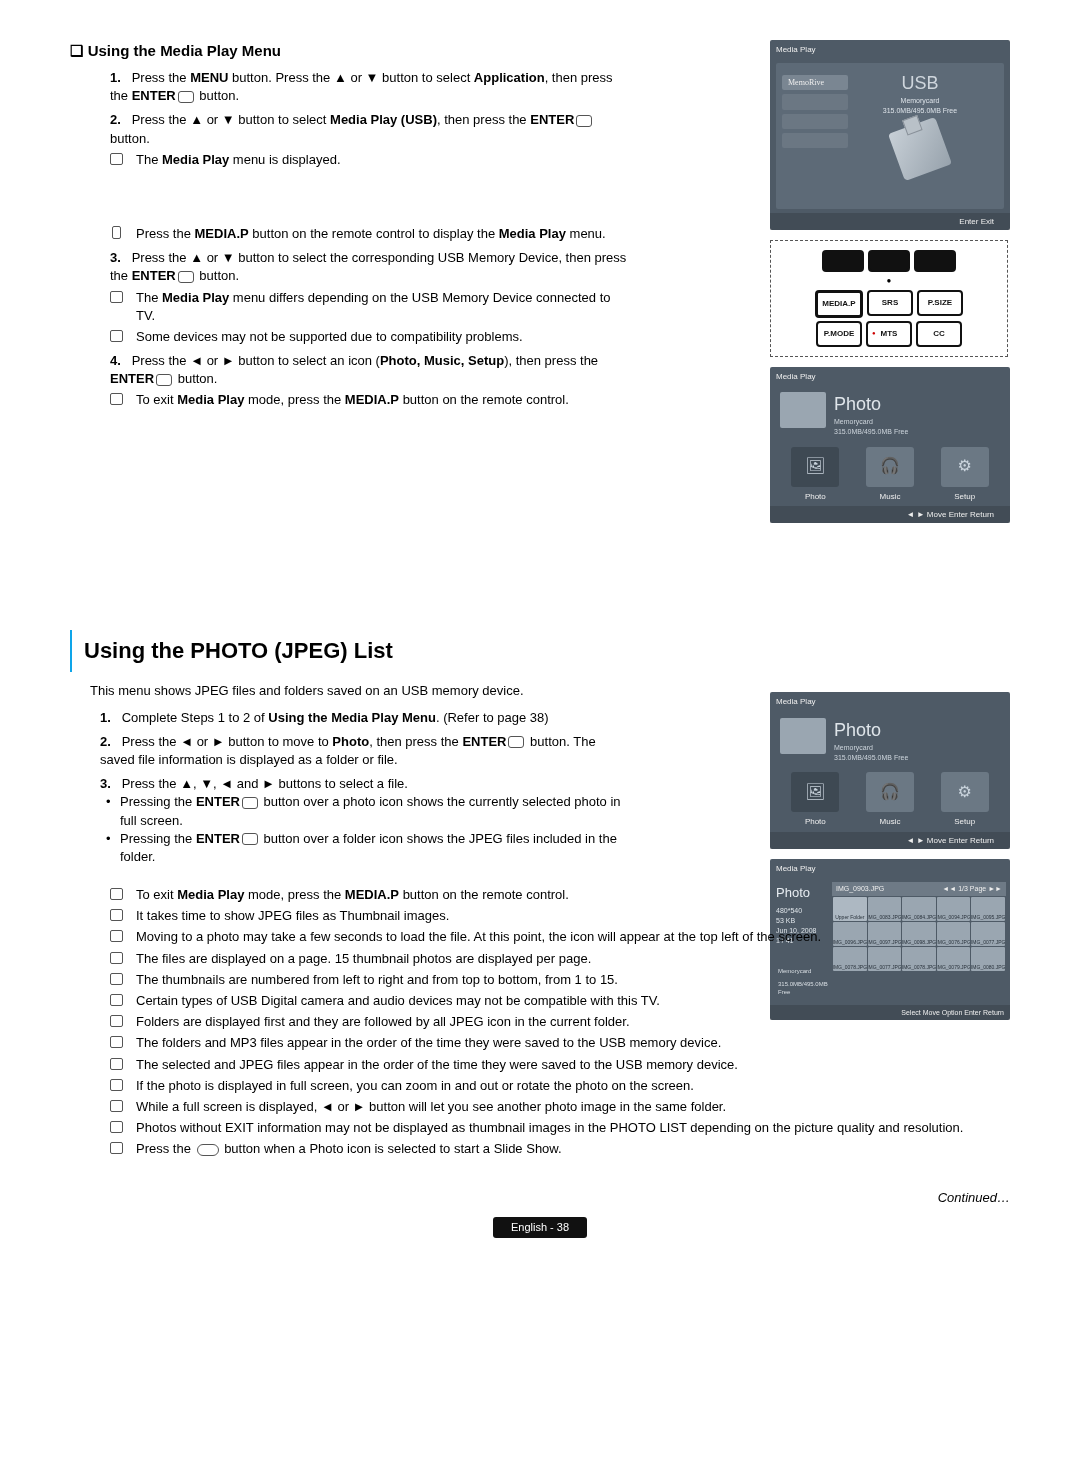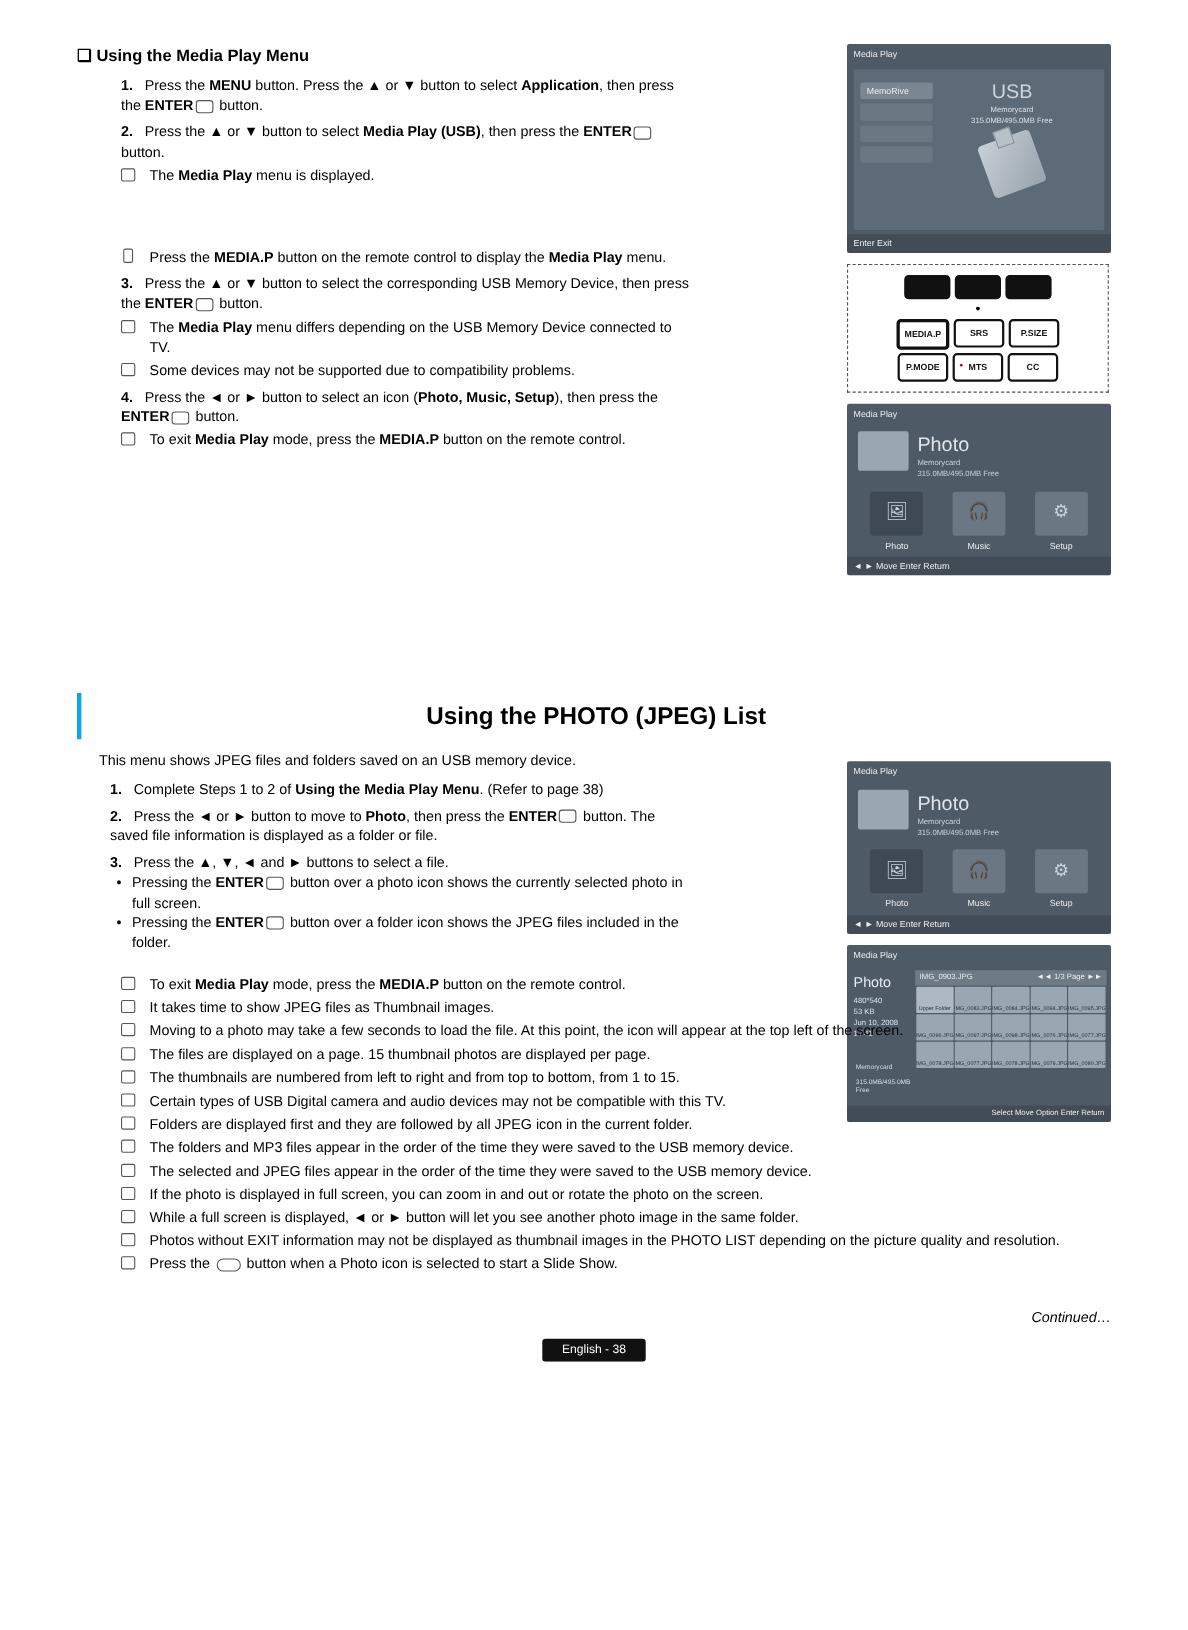--- a/index.html
+++ b/index.html
@@ -81,26 +81,25 @@
   border: 1px solid #555;
   border-radius: 6px;
   width: 22px;
   height: 12px;
   vertical-align: middle;
   margin: 0 2px;
   box-sizing: border-box;
   position: relative;
 }
 .main-title-bar {
-  border-left: 4px solid #0ea5e9;
+  border-left: 2px solid #0ea5e9;
   padding: 6px 12px;
   font-size: 22px;
   font-weight: bold;
   margin: 40px 0 10px 0;
-  text-align: center;
 }
 .subtitle-bold {
   font-weight: normal;
   padding-left: 20px;
   margin-bottom: 8px;
 }
 .left-col {
   width: 560px;
 }
 .right-figs {
@@ -138,25 +137,25 @@
 .mem-text { font-size: 7px; color:#dce2e8; text-align:left;}
 .small-tab {
   background: #6b7783;
   border-radius: 2px;
   font-size: 8px;
   padding: 2px 6px;
   display: inline-block;
   margin: 3px 2px;
   color: #eee;
 }
-.small-tab.act { background:#7a8692; }
+.small-tab.act { background:#7a8692;font-family:Liberation Serif, serif; }
 .footer-bar {
-  text-align: left;
+  text-align: right;
   font-size: 8px;
-  padding: 3px 6px;
+  padding: 3px 16px;
   background: rgba(0,0,0,.15);
 }
 .remote-buttons-panel {
   border: 1px dashed #555;
   padding: 6px 4px;
   text-align: center;
   width: 238px;
   box-sizing: border-box;
   margin-bottom: 10px;
   background: #fff;

